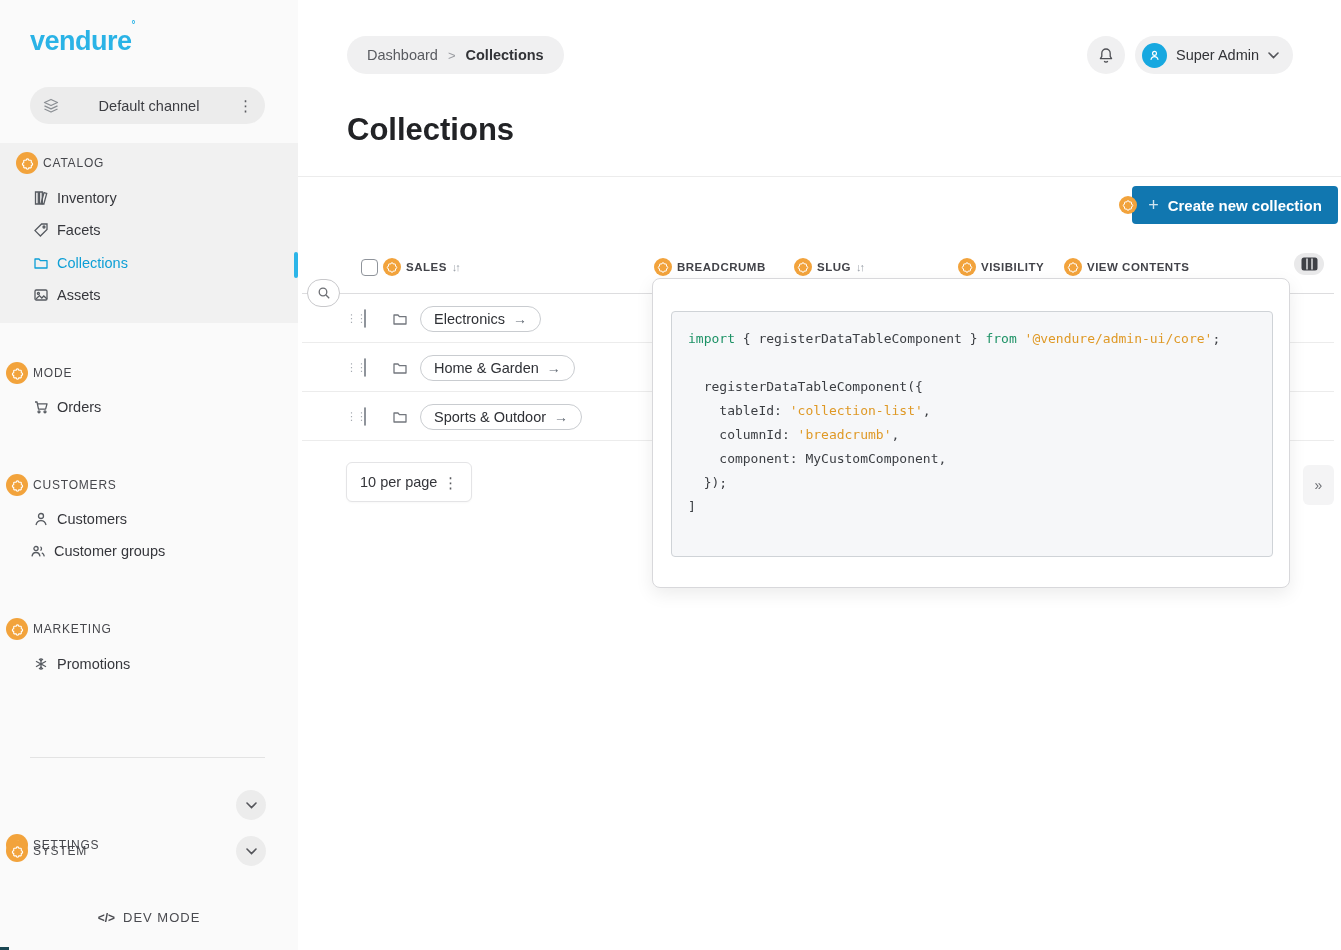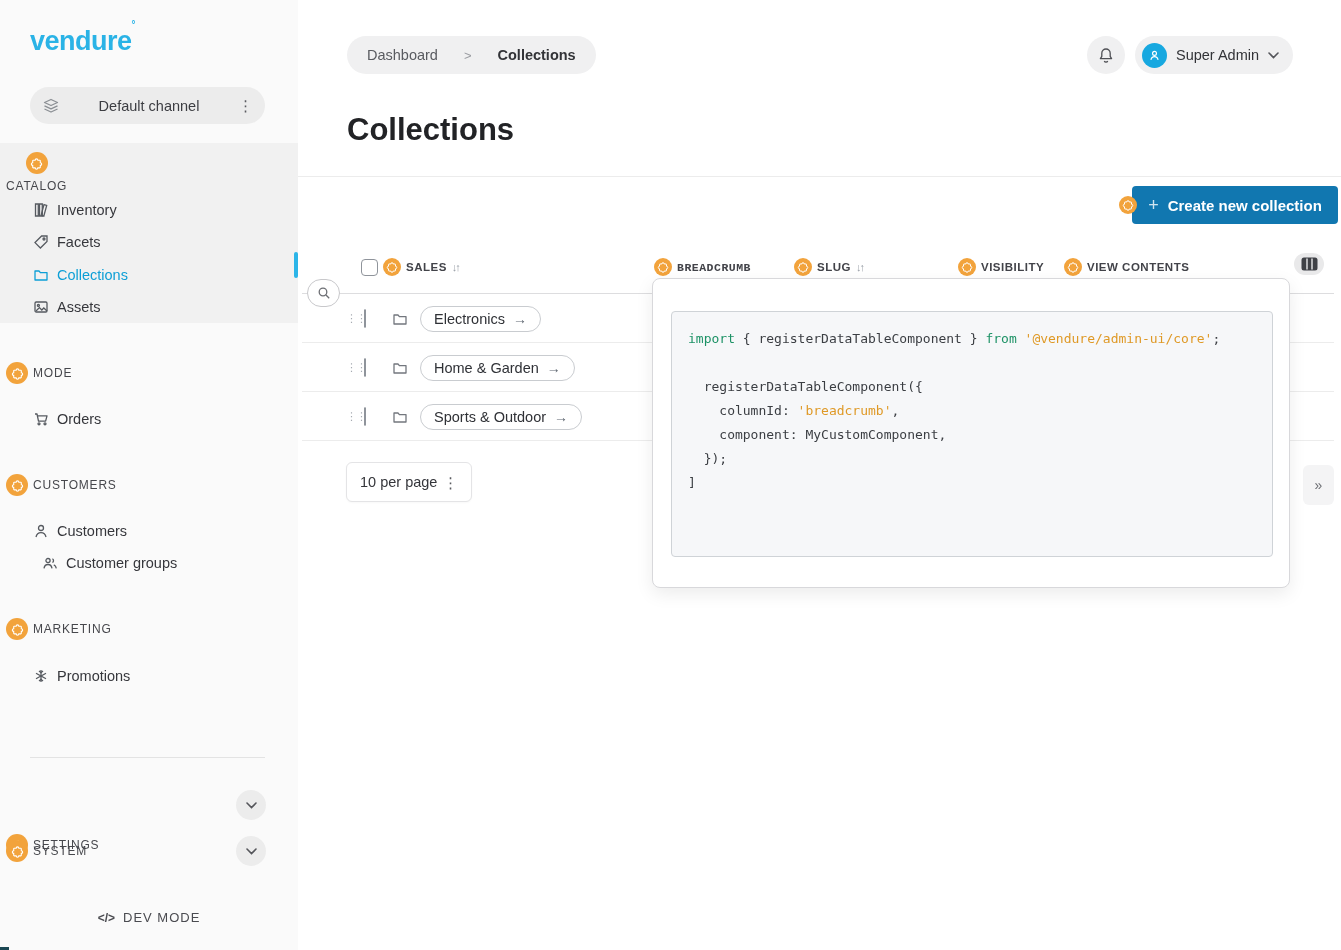--- a/index.html
+++ b/index.html
@@ -22,37 +22,37 @@
   .kebab { color:#5a5b60; font-size:15px; line-height:1; cursor:pointer; }
   .catalog-strip { left:0; top:143px; width:298px; height:180px; background:#f1f1f1; }
 
   .badge {
     width:22px; height:22px; border-radius:50%; background:#f2a33c;
     display:inline-flex; align-items:center; justify-content:center; flex:0 0 auto;
   }
   .badge.sm { width:18px; height:18px; }
   .section-head { display:flex; align-items:center; gap:5px; }
   .section-label { font-size:12px; color:#46474c; letter-spacing:0.8px; font-weight:500; }
-  .nav-item { display:flex; align-items:flex-end; gap:8px; font-size:14.5px; color:#36373c; cursor:pointer;margin-top:12px; }
+  .nav-item { display:flex; align-items:flex-end; gap:8px; font-size:14.5px; color:#36373c; cursor:pointer; }
   .nav-item.active { color:#0d9fd6; }
   .active-bar { left:294px; top:252px; width:4px; height:26px; background:#2cb5e8; border-radius:2px; }
   .side-divider { left:30px; top:757px; width:235px; height:1px; background:#e3e3e3; }
   .chevron-pill {
     width:30px; height:30px; border-radius:50%; background:#ececec;
     display:flex; align-items:center; justify-content:center; cursor:pointer;
   }
   .devmode { left:0; top:910px; width:298px; display:flex; align-items:center; justify-content:center; gap:8px;
     color:#4a4b50; font-size:13px; letter-spacing:1px; cursor:pointer; }
   .devmode .glyph { font-size:12px; font-weight:700; letter-spacing:0; }
   .corner-notch { left:0; top:947px; width:9px; height:3px; background:#1b4753; }
 
   
   .breadcrumb-pill {
     left:347px; top:36px; height:38px; background:#f0f0f1; border-radius:19px;
-    display:flex; align-items:center; gap:26px; padding:0 20px; font-size:14.5px;
+    display:flex; align-items:center; gap:10px; padding:0 20px; font-size:14.5px;
   }
   .crumb { color:#595b60; cursor:pointer; }
   .crumb.current { color:#323337; font-weight:600; }
   .crumb-sep { color:#9a9ca1; font-size:13px; }
   .bell-btn { left:1087px; top:36px; width:38px; height:38px; border-radius:50%; background:#f0f0f1;
     display:flex; align-items:center; justify-content:center; cursor:pointer; }
   .user-pill { left:1135px; top:36px; height:38px; border-radius:19px; background:#f0f0f1;
     display:flex; align-items:center; gap:9px; padding:0 14px 0 7px; cursor:pointer; }
   .avatar { width:25px; height:25px; border-radius:50%; background:#17a8e0; display:flex; align-items:center; justify-content:center; }
   .user-name { font-size:14.5px; color:#323337; font-weight:500; }
@@ -125,21 +125,21 @@
         <svg width="18" height="18" viewBox="0 0 18 18" fill="none" stroke="#8b8f94" stroke-width="1.3" stroke-linejoin="round">
             <path d="M9 2.5l6.5 3L9 8.5l-6.5-3z"></path>
             <path d="M2.5 8.8L9 11.8l6.5-3"></path>
             <path d="M2.5 12L9 15l6.5-3"></path>
           </svg>
       </span>
       <span class="label">Default channel</span>
       <span class="kebab">⋮</span>
     </div>
 
-    <div class="abs section-head" style="left:6px; top:152px;flex-direction:column;">
+    <div class="abs section-head" style="left:16px; top:152px;">
       <span class="badge">
           <svg width="13" height="13" viewBox="0 0 24 24">
             <path d="M9.5 6a2.5 2.5 0 0 1 5 0H18a1 1 0 0 1 1 1v3.5a2.5 2.5 0 0 1 0 5V19a1 1 0 0 1-1 1h-3.5a2.5 2.5 0 0 1-5 0H6a1 1 0 0 1-1-1v-3.5a2.5 2.5 0 0 1 0-5V7a1 1 0 0 1 1-1z" fill="none" stroke="#fff" stroke-width="2"></path>
           </svg>
         </span>
       <span class="section-label">CATALOG</span>
     </div>
     <div class="abs nav-item" style="left:33px; top:190px;">
       <span>
           <svg width="16" height="16" viewBox="0 0 16 16" fill="none" stroke="#565a60" stroke-width="1.3">
@@ -208,21 +208,21 @@
     </div>
     <div class="abs nav-item" style="left:33px; top:511px;">
       <span>
           <svg width="16" height="16" viewBox="0 0 16 16" fill="none" stroke="#565a60" stroke-width="1.3">
             <circle cx="8" cy="5" r="2.5"></circle>
             <path d="M3 14c.6-2.9 2.5-4.4 5-4.4s4.4 1.5 5 4.4"></path>
           </svg>
         </span>
       <span>Customers</span>
     </div>
-    <div class="abs nav-item" style="left:42px; top:543px;">
+    <div class="abs nav-item" style="left:30px; top:543px;">
       <span>
           <svg width="16" height="16" viewBox="0 0 16 16" fill="none" stroke="#565a60" stroke-width="1.3">
             <circle cx="6" cy="5.6" r="2.1"></circle>
             <path d="M2 13.4c.4-2.5 1.9-3.9 4-3.9s3.6 1.4 4 3.9"></path>
             <path d="M10.4 3.8a2.1 2.1 0 0 1 0 3.7"></path>
             <path d="M11.8 9.8c1.3.5 2.2 1.7 2.5 3.6"></path>
           </svg>
         </span>
       <span>Customer groups</span>
     </div>
@@ -326,21 +326,21 @@
   <div class="abs thead" style="left:361px;">
     <span class="cbx"></span>
     <span class="badge sm">
         <svg width="12" height="12" viewBox="0 0 24 24">
           <path d="M9.5 6a2.5 2.5 0 0 1 5 0H18a1 1 0 0 1 1 1v3.5a2.5 2.5 0 0 1 0 5V19a1 1 0 0 1-1 1h-3.5a2.5 2.5 0 0 1-5 0H6a1 1 0 0 1-1-1v-3.5a2.5 2.5 0 0 1 0-5V7a1 1 0 0 1 1-1z" fill="none" stroke="#fff" stroke-width="2"></path>
         </svg>
       </span>
     <span class="col-label">SALES</span>
     <span class="sort-ic">↓↑</span>
   </div>
-  <div class="abs thead" style="left:654px;font-family:Liberation Mono, monospace;">
+  <div class="abs thead" style="left:654px;">
     <span class="badge sm">
         <svg width="12" height="12" viewBox="0 0 24 24">
           <path d="M9.5 6a2.5 2.5 0 0 1 5 0H18a1 1 0 0 1 1 1v3.5a2.5 2.5 0 0 1 0 5V19a1 1 0 0 1-1 1h-3.5a2.5 2.5 0 0 1-5 0H6a1 1 0 0 1-1-1v-3.5a2.5 2.5 0 0 1 0-5V7a1 1 0 0 1 1-1z" fill="none" stroke="#fff" stroke-width="2"></path>
         </svg>
       </span>
     <span class="col-label">BREADCRUMB</span>
   </div>
   <div class="abs thead" style="left:794px;">
     <span class="badge sm">
         <svg width="12" height="12" viewBox="0 0 24 24">
@@ -430,20 +430,21 @@
     <span>10 per page</span>
     <span class="kebab">⋮</span>
   </div>
   <button class="abs next-btn">»</button>
 
   <div class="abs popover">
     <div class="code-block">
         <div class="code-line"><span class="tok-kw">import</span><span class="tok-pl"> { registerDataTableComponent } </span><span class="tok-kw">from</span><span class="tok-pl"> </span><span class="tok-str">'@vendure/admin-ui/core'</span><span class="tok-pl">;</span></div>
         <div class="code-line">&nbsp;</div>
         <div class="code-line"><span class="tok-pl">  registerDataTableComponent({</span></div>
+        <div class="code-line"><span class="tok-pl">    tableId: </span><span class="tok-str">'collection-list'</span><span class="tok-pl">,</span></div>
         <div class="code-line"><span class="tok-pl">    columnId: </span><span class="tok-str">'breadcrumb'</span><span class="tok-pl">,</span></div>
         <div class="code-line"><span class="tok-pl">    component: MyCustomComponent,</span></div>
         <div class="code-line"><span class="tok-pl">  });</span></div>
         <div class="code-line"><span class="tok-pl">]</span></div>
       </div>
   </div>
 
 </div>
 
 </body></html>

